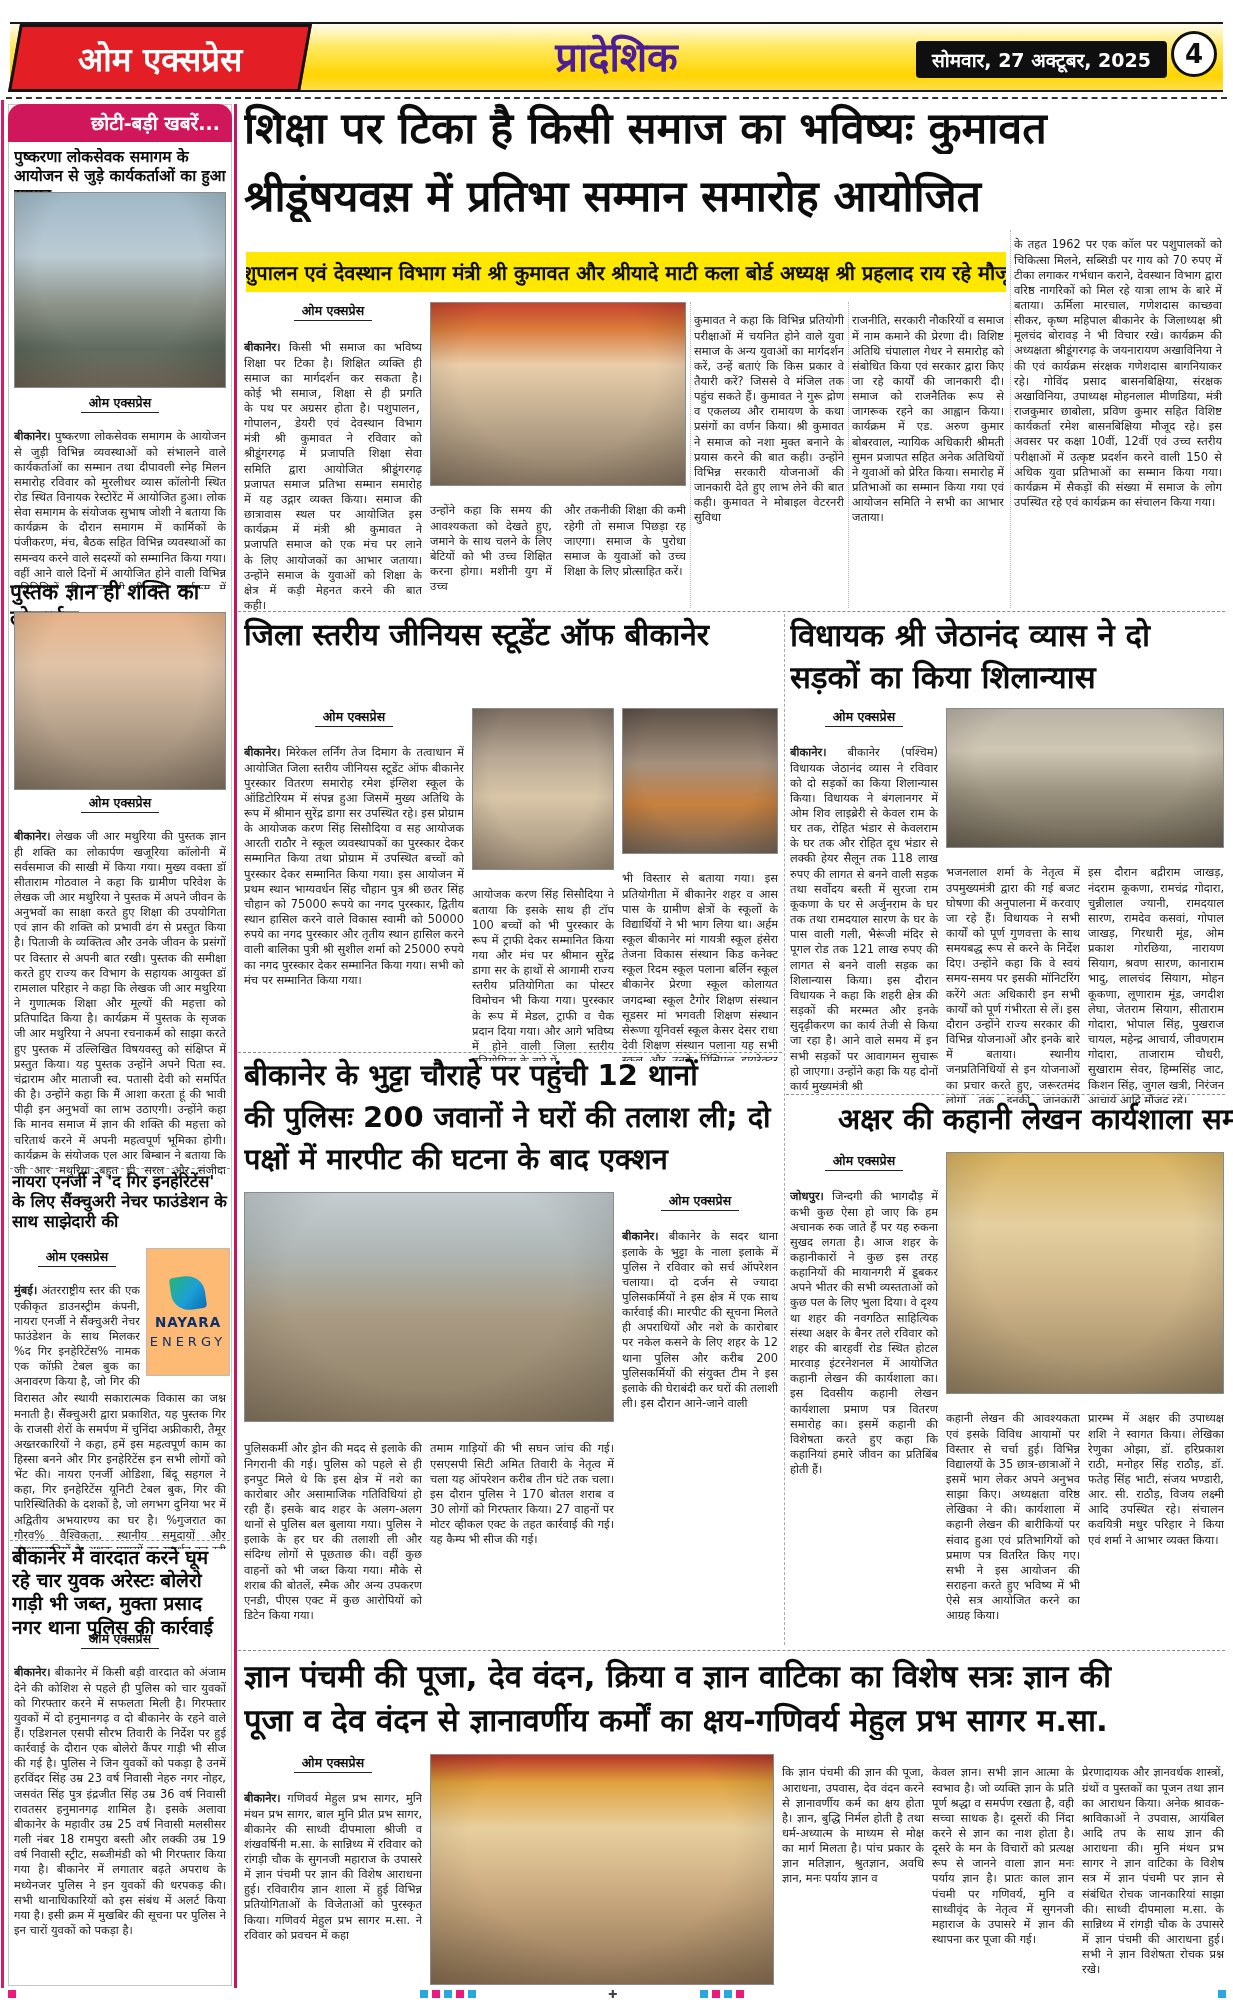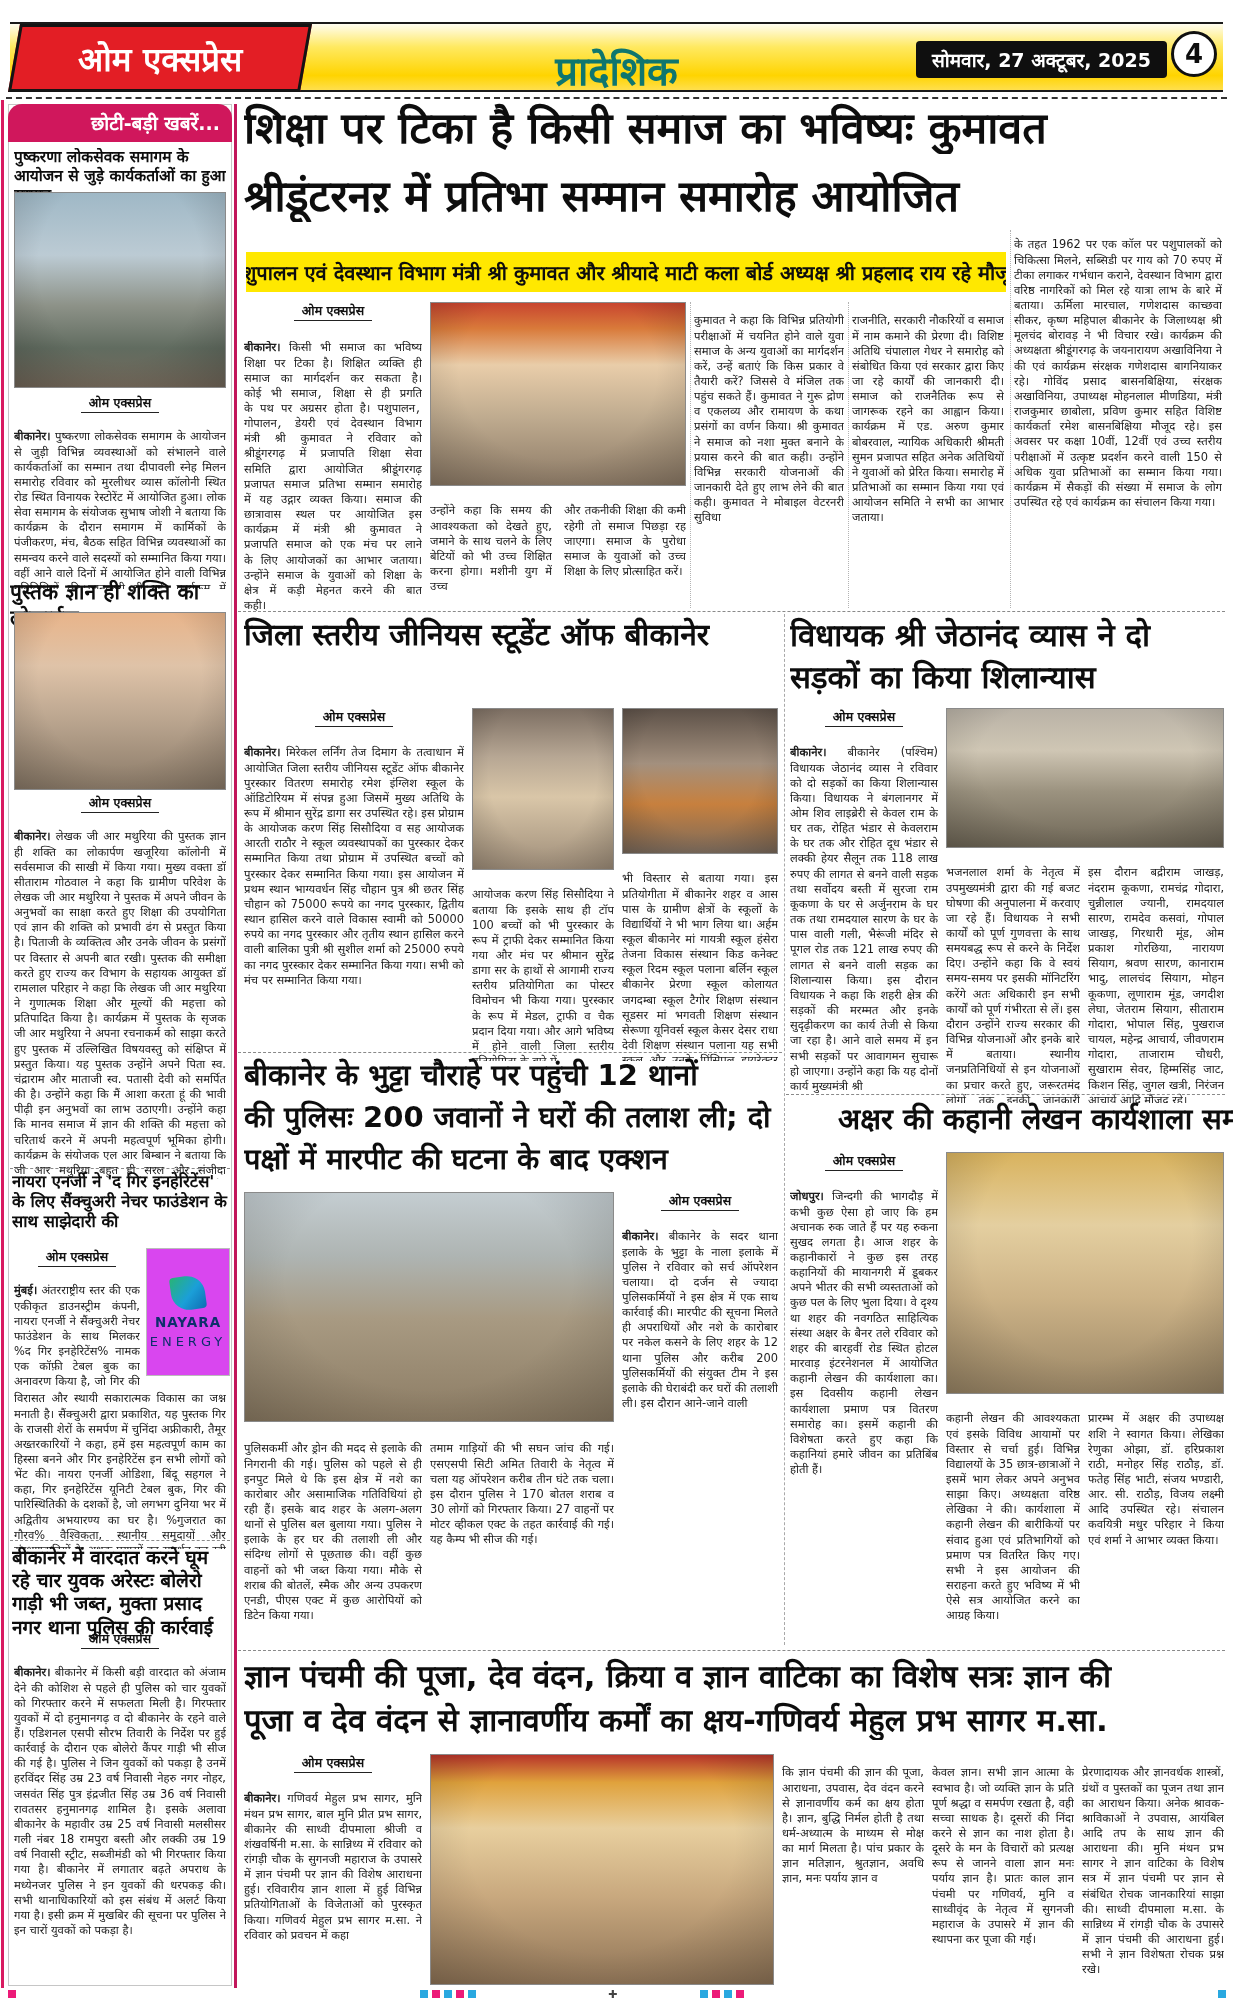--- a/index.html
+++ b/index.html
@@ -15,21 +15,21 @@
   .photo::after{content:"";position:absolute;inset:0;background:radial-gradient(ellipse at 50% 38%,rgba(0,0,0,0) 55%,rgba(0,0,0,.20));}
   .crowd{background-image:repeating-linear-gradient(90deg,rgba(40,48,66,.45) 0 7px,rgba(0,0,0,0) 7px 15px);background-size:100% 26%;background-position:0 58%;background-repeat:no-repeat;}
 
   
   .header-band{left:10px;top:22px;width:1213px;height:70px;
      background:linear-gradient(180deg,#fffdf0 0%,#ffe960 35%,#ffd400 78%,#ffdf4d 100%);
      border-top:2px solid #1a1a1a;border-bottom:2px solid #1a1a1a;}
   .masthead-box{left:14px;top:24px;width:292px;height:68px;background:#e31e25;border:3px solid #141414;
      transform:skewX(-10deg);display:flex;align-items:center;justify-content:center;}
   .masthead-text{transform:skewX(10deg);color:#fff;font-size:33px;font-weight:bold;white-space:nowrap;}
-  .section-title{left:0;right:0;top:42px;text-align:center;font-size:40px;font-weight:bold;color:#0f766e;}
+  .section-title{left:0;right:0;top:28px;text-align:center;font-size:40px;font-weight:bold;color:#4c1d95;}
   .date-box{right:66px;top:41px;height:37px;background:#0f0f0f;color:#fff;font-size:19px;font-weight:bold;
      display:flex;align-items:center;padding:0 16px;border-radius:4px;white-space:nowrap;}
   .page-circle{right:16px;top:31px;width:46px;height:46px;border-radius:50%;background:#fff;border:3px solid #101010;
      display:flex;align-items:center;justify-content:center;font-size:26px;font-weight:bold;color:#0d0d0d;}
   .header-dash{left:6px;width:1221px;top:97px;border-top:2px dashed #333;}
   .left-edge{left:1px;top:100px;width:3px;height:1888px;background:#d81b60;}
   .vline-pink{left:234px;top:104px;width:3px;height:1884px;background:#c2175b;}
 
   
   .hsep{border-top:1px dashed #8a8a8a;height:0;}
@@ -42,21 +42,21 @@
   .sb-art1-head{left:14px;top:148px;width:212px;font-size:15.5px;text-align:left;}
   .sb-photo1{left:14px;top:192px;width:212px;height:196px;background:linear-gradient(180deg,#9fb8c6 0%,#bccbd4 32%,#8d9288 58%,#616c60 80%,#74685a 100%);}
   .sb-byline1{left:14px;top:394px;width:212px;}
   .sb-body1{left:14px;top:418px;width:212px;height:160px;}
   .sb-art2-head{left:10px;top:580px;width:220px;font-size:21px;}
   .sb-photo2{left:14px;top:612px;width:212px;height:178px;background:linear-gradient(180deg,#e8b48a 0%,#dfc3a8 30%,#b9a48e 62%,#8a7a68 100%);}
   .sb-byline2{left:14px;top:794px;width:212px;}
   .sb-body2{left:14px;top:818px;width:212px;height:350px;}
   .sb-art3-head{left:12px;top:1172px;width:216px;font-size:16.5px;}
   .sb-byline3{left:14px;top:1248px;width:126px;}
-  .nayara-box{left:146px;top:1248px;width:84px;height:128px;border:1px solid #bbb;background:#d946ef;
+  .nayara-box{left:146px;top:1248px;width:84px;height:128px;border:1px solid #bbb;background:#fdba74;
      display:flex;flex-direction:column;align-items:center;justify-content:center;gap:4px;}
   .nayara-leaf{width:34px;height:34px;border-radius:4px 18px 4px 18px;
      background:linear-gradient(135deg,#29b473 0%,#1b9fd8 55%,#0f6db3 100%);transform:rotate(-8deg);}
   .nayara-name{font-size:13.5px;font-weight:bold;letter-spacing:1px;color:#0d2f6b;}
   .nayara-sub{font-size:13px;letter-spacing:4px;color:#0d2f6b;}
   .sb-body3{left:14px;top:1272px;width:126px;height:104px;}
   .sb-body3b{left:14px;top:1380px;width:212px;height:158px;}
   .sb-art4-head{left:12px;top:1546px;width:216px;font-size:19px;}
   .sb-byline4{left:14px;top:1630px;width:212px;}
   .sb-body4{left:14px;top:1654px;width:212px;height:330px;}
@@ -177,21 +177,21 @@
   </div>
   <p class="abs txt sb-body3"><span class="dateline">मुंबई।</span> <span>अंतरराष्ट्रीय स्तर की एक एकीकृत डाउनस्ट्रीम कंपनी, नायरा एनर्जी ने सैंक्चुअरी नेचर फाउंडेशन के साथ मिलकर %द गिर इनहेरिटेंस% नामक एक कॉफ़ी टेबल बुक का अनावरण किया है, जो गिर की समृद्ध</span></p>
   <p class="abs txt sb-body3b">विरासत और स्थायी सकारात्मक विकास का जश्न मनाती है। सैंक्चुअरी द्वारा प्रकाशित, यह पुस्तक गिर के राजसी शेरों के समर्पण में चुनिंदा अफ्रीकारी, तैमूर अख्तरकारियों ने कहा, हमें इस महत्वपूर्ण काम का हिस्सा बनने और गिर इनहेरिटेंस इन सभी लोगों को भेंट की। नायरा एनर्जी ओडिशा, बिंदू सहगल ने कहा, गिर इनहेरिटेंस यूनिटी टेबल बुक, गिर की पारिस्थितिकी के दशकों है, जो लगभग दुनिया भर में अद्वितीय अभयारण्य का घर है। %गुजरात का गौरव% वैश्विकता, स्थानीय समुदायों और संरक्षणवादियों के अथक प्रयासों का समर्थन कर रही है और यह सुनिश्चित कर रही है कि यह महत्वपूर्ण विरासत आने वाली पीढ़ियों तक बनी रहे।</p>
 
   <div class="abs hsep sb-sep2"></div>
   <div class="abs headline sb-art4-head">बीकानेर में वारदात करने घूम रहे चार युवक अरेस्टः बोलेरो गाड़ी भी जब्त, मुक्ता प्रसाद नगर थाना पुलिस की कार्रवाई</div>
   <div class="abs byline sb-byline4"><b>ओम एक्सप्रेस</b></div>
   <p class="abs txt sb-body4"><span class="dateline">बीकानेर।</span> <span>बीकानेर में किसी बड़ी वारदात को अंजाम देने की कोशिश से पहले ही पुलिस को चार युवकों को गिरफ्तार करने में सफलता मिली है। गिरफ्तार युवकों में दो हनुमानगढ़ व दो बीकानेर के रहने वाले हैं। एडिशनल एसपी सौरभ तिवारी के निर्देश पर हुई कार्रवाई के दौरान एक बोलेरो कैंपर गाड़ी भी सीज की गई है। पुलिस ने जिन युवकों को पकड़ा है उनमें हरविंदर सिंह उम्र 23 वर्ष निवासी नेहरु नगर नोहर, जसवंत सिंह पुत्र इंद्रजीत सिंह उम्र 36 वर्ष निवासी रावतसर हनुमानगढ़ शामिल है। इसके अलावा बीकानेर के महावीर उम्र 25 वर्ष निवासी मलसीसर गली नंबर 18 रामपुरा बस्ती और लक्की उम्र 19 वर्ष निवासी स्ट्रीट, सब्जीमंडी को भी गिरफ्तार किया गया है। बीकानेर में लगातार बढ़ते अपराध के मध्येनजर पुलिस ने इन युवकों की धरपकड़ की। सभी थानाधिकारियों को इस संबंध में अलर्ट किया गया है। इसी क्रम में मुखबिर की सूचना पर पुलिस ने इन चारों युवकों को पकड़ा है।</span></p>
 
   <div class="abs headline main-h1">शिक्षा पर टिका है किसी समाज का भविष्यः कुमावत</div>
-  <div class="abs headline main-h2">श्रीडूंटरनऱ में प्रतिभा सम्मान समारोह आयोजित</div>
+  <div class="abs headline main-h2">श्रीडूंषयवस़ में प्रतिभा सम्मान समारोह आयोजित</div>
   <div class="abs main-subhead">पशुपालन एवं देवस्थान विभाग मंत्री श्री कुमावत और श्रीयादे माटी कला बोर्ड अध्यक्ष श्री  प्रहलाद राय रहे मौजूद</div>
   <div class="abs byline main-byline"><b>ओम एक्सप्रेस</b></div>
   <div class="abs photo crowd main-photo"></div>
   <p class="abs txt main-c1"><span class="dateline">बीकानेर।</span> <span>किसी भी समाज का भविष्य शिक्षा पर टिका है। शिक्षित व्यक्ति ही समाज का मार्गदर्शन कर सकता है। कोई भी समाज, शिक्षा से ही प्रगति के पथ पर अग्रसर होता है। पशुपालन, गोपालन, डेयरी एवं देवस्थान विभाग मंत्री श्री कुमावत ने रविवार को श्रीडूंगरगढ़ में प्रजापति शिक्षा सेवा समिति द्वारा आयोजित श्रीडूंगरगढ़ प्रजापत समाज प्रतिभा सम्मान समारोह में यह उद्गार व्यक्त किया। समाज की छात्रावास स्थल पर आयोजित इस कार्यक्रम में मंत्री श्री कुमावत ने प्रजापति समाज को एक मंच पर लाने के लिए आयोजकों का आभार जताया। उन्होंने समाज के युवाओं को शिक्षा के क्षेत्र में कड़ी मेहनत करने की बात कही।</span></p>
   <p class="abs txt main-c2">उन्होंने कहा कि समय की आवश्यकता को देखते हुए, जमाने के साथ चलने के लिए बेटियों को भी उच्च शिक्षित करना होगा। मशीनी युग में उच्च</p>
   <p class="abs txt main-c3">और तकनीकी शिक्षा की कमी रहेगी तो समाज पिछड़ा रह जाएगा। समाज के पुरोधा समाज के युवाओं को उच्च शिक्षा के लिए प्रोत्साहित करें।</p>
   <p class="abs txt main-c4">कुमावत ने कहा कि विभिन्न प्रतियोगी परीक्षाओं में चयनित होने वाले युवा समाज के अन्य युवाओं का मार्गदर्शन करें, उन्हें बताएं कि किस प्रकार वे तैयारी करें? जिससे वे मंजिल तक पहुंच सकते हैं। कुमावत ने गुरू द्रोण व एकलव्य और रामायण के कथा प्रसंगों का वर्णन किया। श्री कुमावत ने समाज को नशा मुक्त बनाने के प्रयास करने की बात कही। उन्होंने विभिन्न सरकारी योजनाओं की जानकारी देते हुए लाभ लेने की बात कही। कुमावत ने मोबाइल वेटरनरी सुविधा</p>
   <p class="abs txt main-c5">राजनीति, सरकारी नौकरियों व समाज में नाम कमाने की प्रेरणा दी। विशिष्ट अतिथि चंपालाल गेधर ने समारोह को संबोधित किया एवं सरकार द्वारा किए जा रहे कार्यों की जानकारी दी। समाज को राजनैतिक रूप से जागरूक रहने का आह्वान किया। कार्यक्रम में एड. अरुण कुमार बोबरवाल, न्यायिक अधिकारी श्रीमती सुमन प्रजापत सहित अनेक अतिथियों ने युवाओं को प्रेरित किया। समारोह में प्रतिभाओं का सम्मान किया गया एवं आयोजन समिति ने सभी का आभार जताया।</p>
   <p class="abs txt main-c6">के तहत 1962 पर एक कॉल पर पशुपालकों को चिकित्सा मिलने, सब्सिडी पर गाय को 70 रुपए में टीका लगाकर गर्भधान कराने, देवस्थान विभाग द्वारा वरिष्ठ नागरिकों को मिल रहे यात्रा लाभ के बारे में बताया। ऊर्मिला मारचाल, गणेशदास काच्छवा सीकर, कृष्ण महिपाल बीकानेर के जिलाध्यक्ष श्री मूलचंद बोरावड़ ने भी विचार रखे। कार्यक्रम की अध्यक्षता श्रीडूंगरगढ़ के जयनारायण अखाविनिया ने की एवं कार्यक्रम संरक्षक गणेशदास बागनियाकर रहे। गोविंद प्रसाद बासनबिक्षिया, संरक्षक अखाविनिया, उपाध्यक्ष मोहनलाल मीणडिया, मंत्री राजकुमार छाबोला, प्रविण कुमार सहित विशिष्ट कार्यकर्ता रमेश बासनबिक्षिया मौजूद रहे। इस अवसर पर कक्षा 10वीं, 12वीं एवं उच्च स्तरीय परीक्षाओं में उत्कृष्ट प्रदर्शन करने वाली 150 से अधिक युवा प्रतिभाओं का सम्मान किया गया। कार्यक्रम में सैकड़ों की संख्या में समाज के लोग उपस्थित रहे एवं कार्यक्रम का संचालन किया गया।</p>
   <div class="abs vsep main-vs1"></div>

